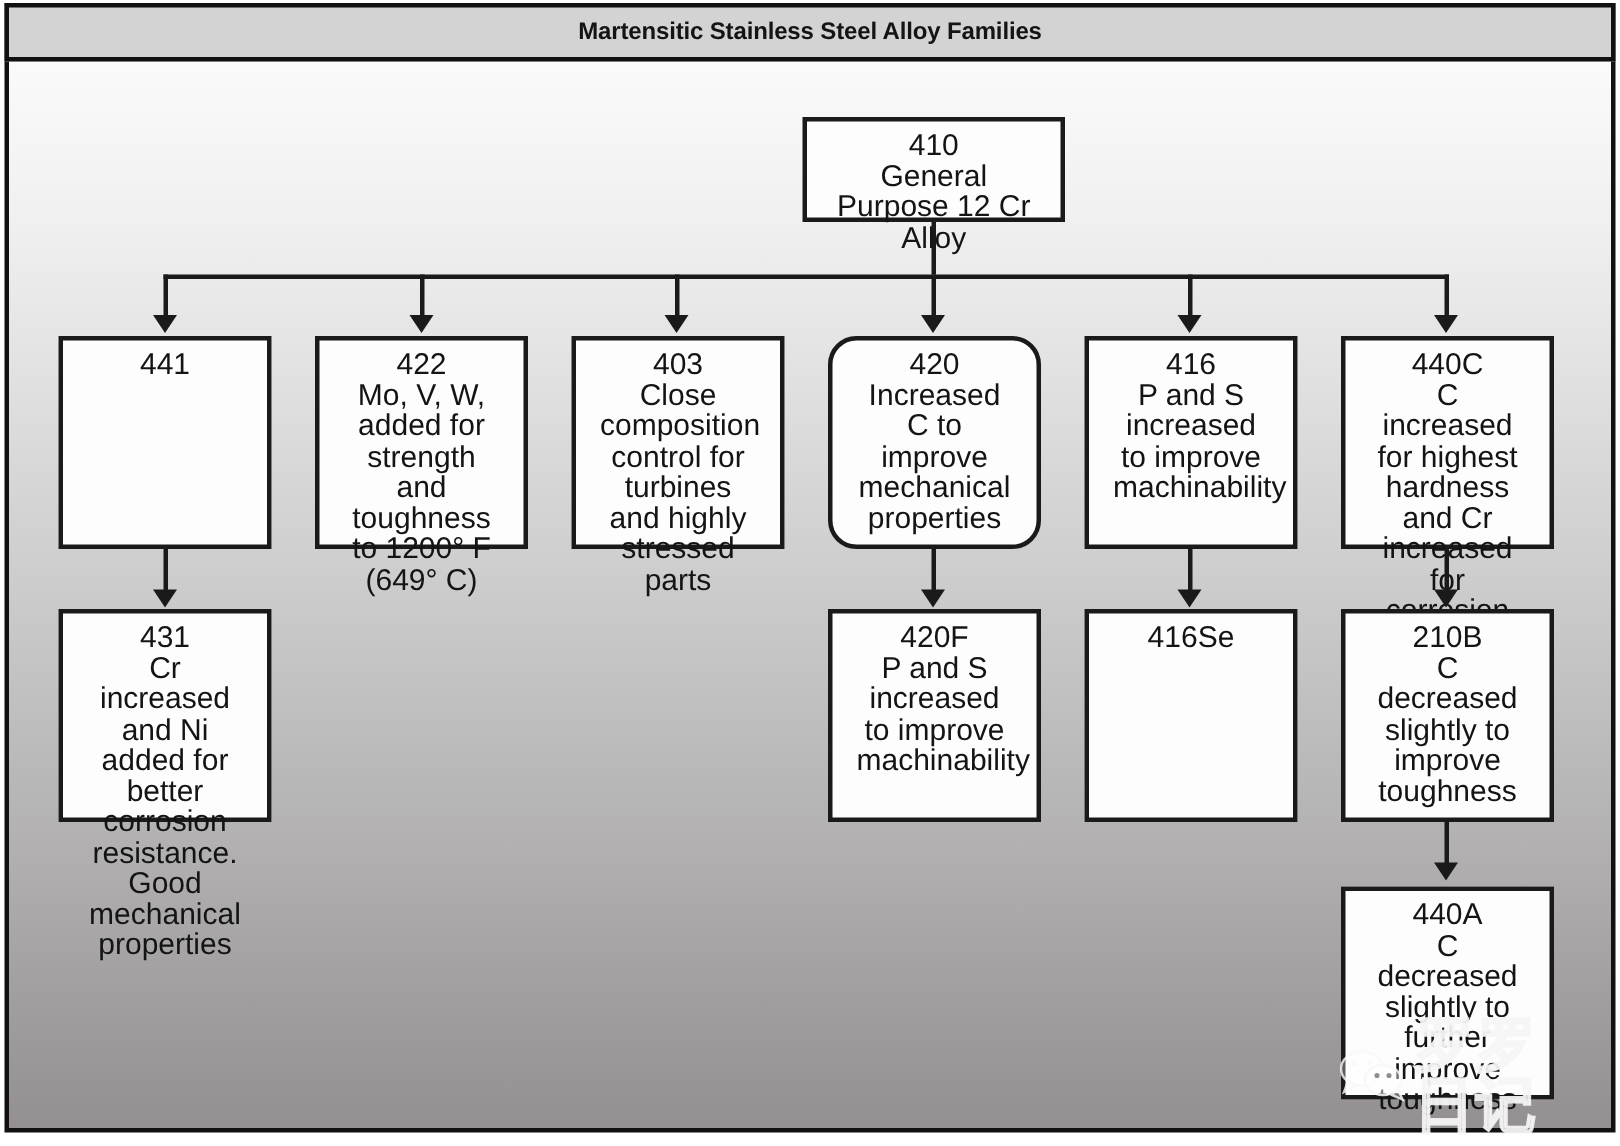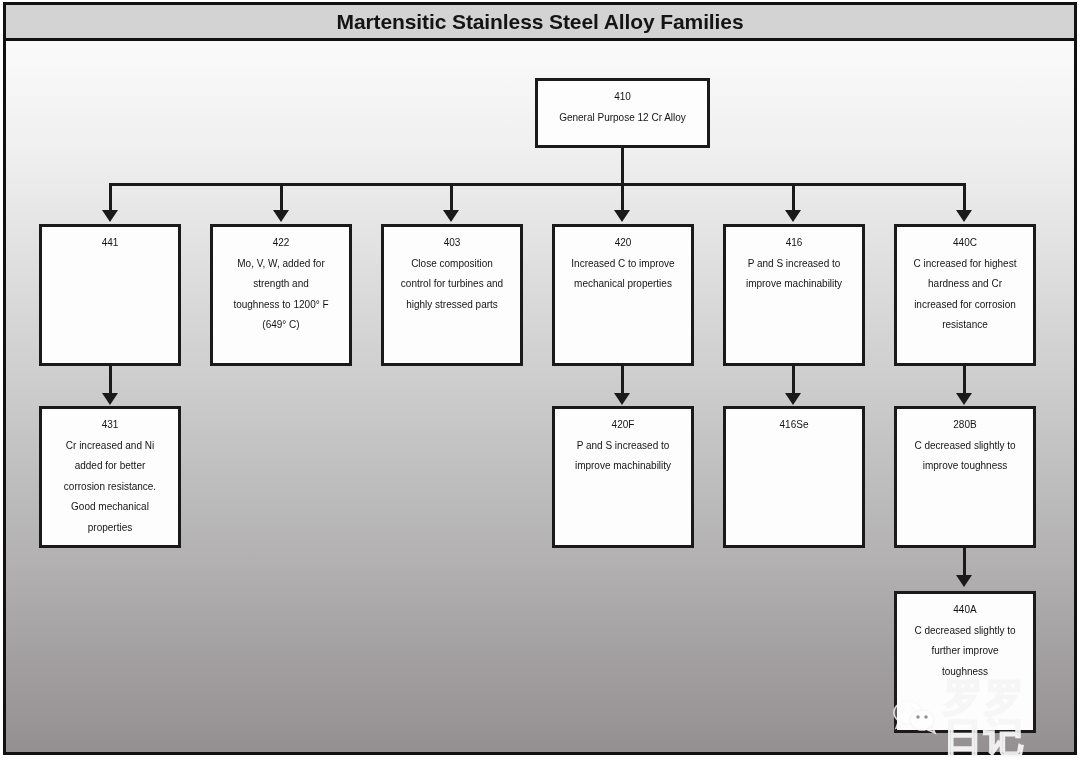--- a/index.html
+++ b/index.html
@@ -48,35 +48,35 @@
     width: 1074px;
     height: 39px;
     box-sizing: border-box;
     border: 3px solid #111111;
     background: #d3d3d3;
     display: flex;
     align-items: center;
     justify-content: center;
   }
   .title-text {
-    font-size: 21px;
+    font-size: 16px;
     font-weight: bold;
     color: #141414;
     letter-spacing: -0.1px;
     white-space: nowrap;
   }
   
   .node {
     position: absolute;
     box-sizing: border-box;
     border: 3px solid #1a1a1a;
     background: #fdfdfd;
     padding-top: 6px;
     text-align: center;
-    font-size: 10px;
+    font-size: 20px;
     line-height: 20.5px;
     color: #141414;
   }
   .node .code {
     display: block;
     margin-bottom: 0px;
   }
   .node .desc {
     display: block;
     padding: 0 16px;
@@ -173,21 +173,21 @@
   <div class="node" style="left:210px; top:224px; width:142px; height:142px;">
     <span class="code">422</span>
     <span class="desc">Mo, V, W, added for strength and toughness to 1200° F (649° C)</span>
   </div>
 
   <div class="node" style="left:381px; top:224px; width:142px; height:142px;">
     <span class="code">403</span>
     <span class="desc">Close composition control for turbines and highly stressed parts</span>
   </div>
 
-  <div class="node" style="left:552px; top:224px; width:142px; height:142px;">
+  <div class="node" style="left:552px; top:224px; width:142px; height:142px;border-radius:19px;">
     <span class="code">420</span>
     <span class="desc">Increased C to improve mechanical properties</span>
   </div>
 
   <div class="node" style="left:723px; top:224px; width:142px; height:142px;">
     <span class="code">416</span>
     <span class="desc">P and S increased to improve machinability</span>
   </div>
 
   <div class="node" style="left:894px; top:224px; width:142px; height:142px;">
@@ -215,21 +215,21 @@
   <div class="node" style="left:552px; top:406px; width:142px; height:142px;">
     <span class="code">420F</span>
     <span class="desc">P and S increased to improve machinability</span>
   </div>
 
   <div class="node" style="left:723px; top:406px; width:142px; height:142px;">
     <span class="code">416Se</span>
   </div>
 
   <div class="node" style="left:894px; top:406px; width:142px; height:142px;">
-    <span class="code">280B</span>
+    <span class="code">210B</span>
     <span class="desc">C decreased slightly to improve toughness</span>
   </div>
 
   <div class="vline" style="left:963px; top:548px; height:30px;"></div>
   <div class="arrow" style="left:956px; top:575px;"></div>
 
   <div class="node" style="left:894px; top:591px; width:142px; height:142px;">
     <span class="code">440A</span>
     <span class="desc">C decreased slightly to further improve toughness</span>
   </div>

